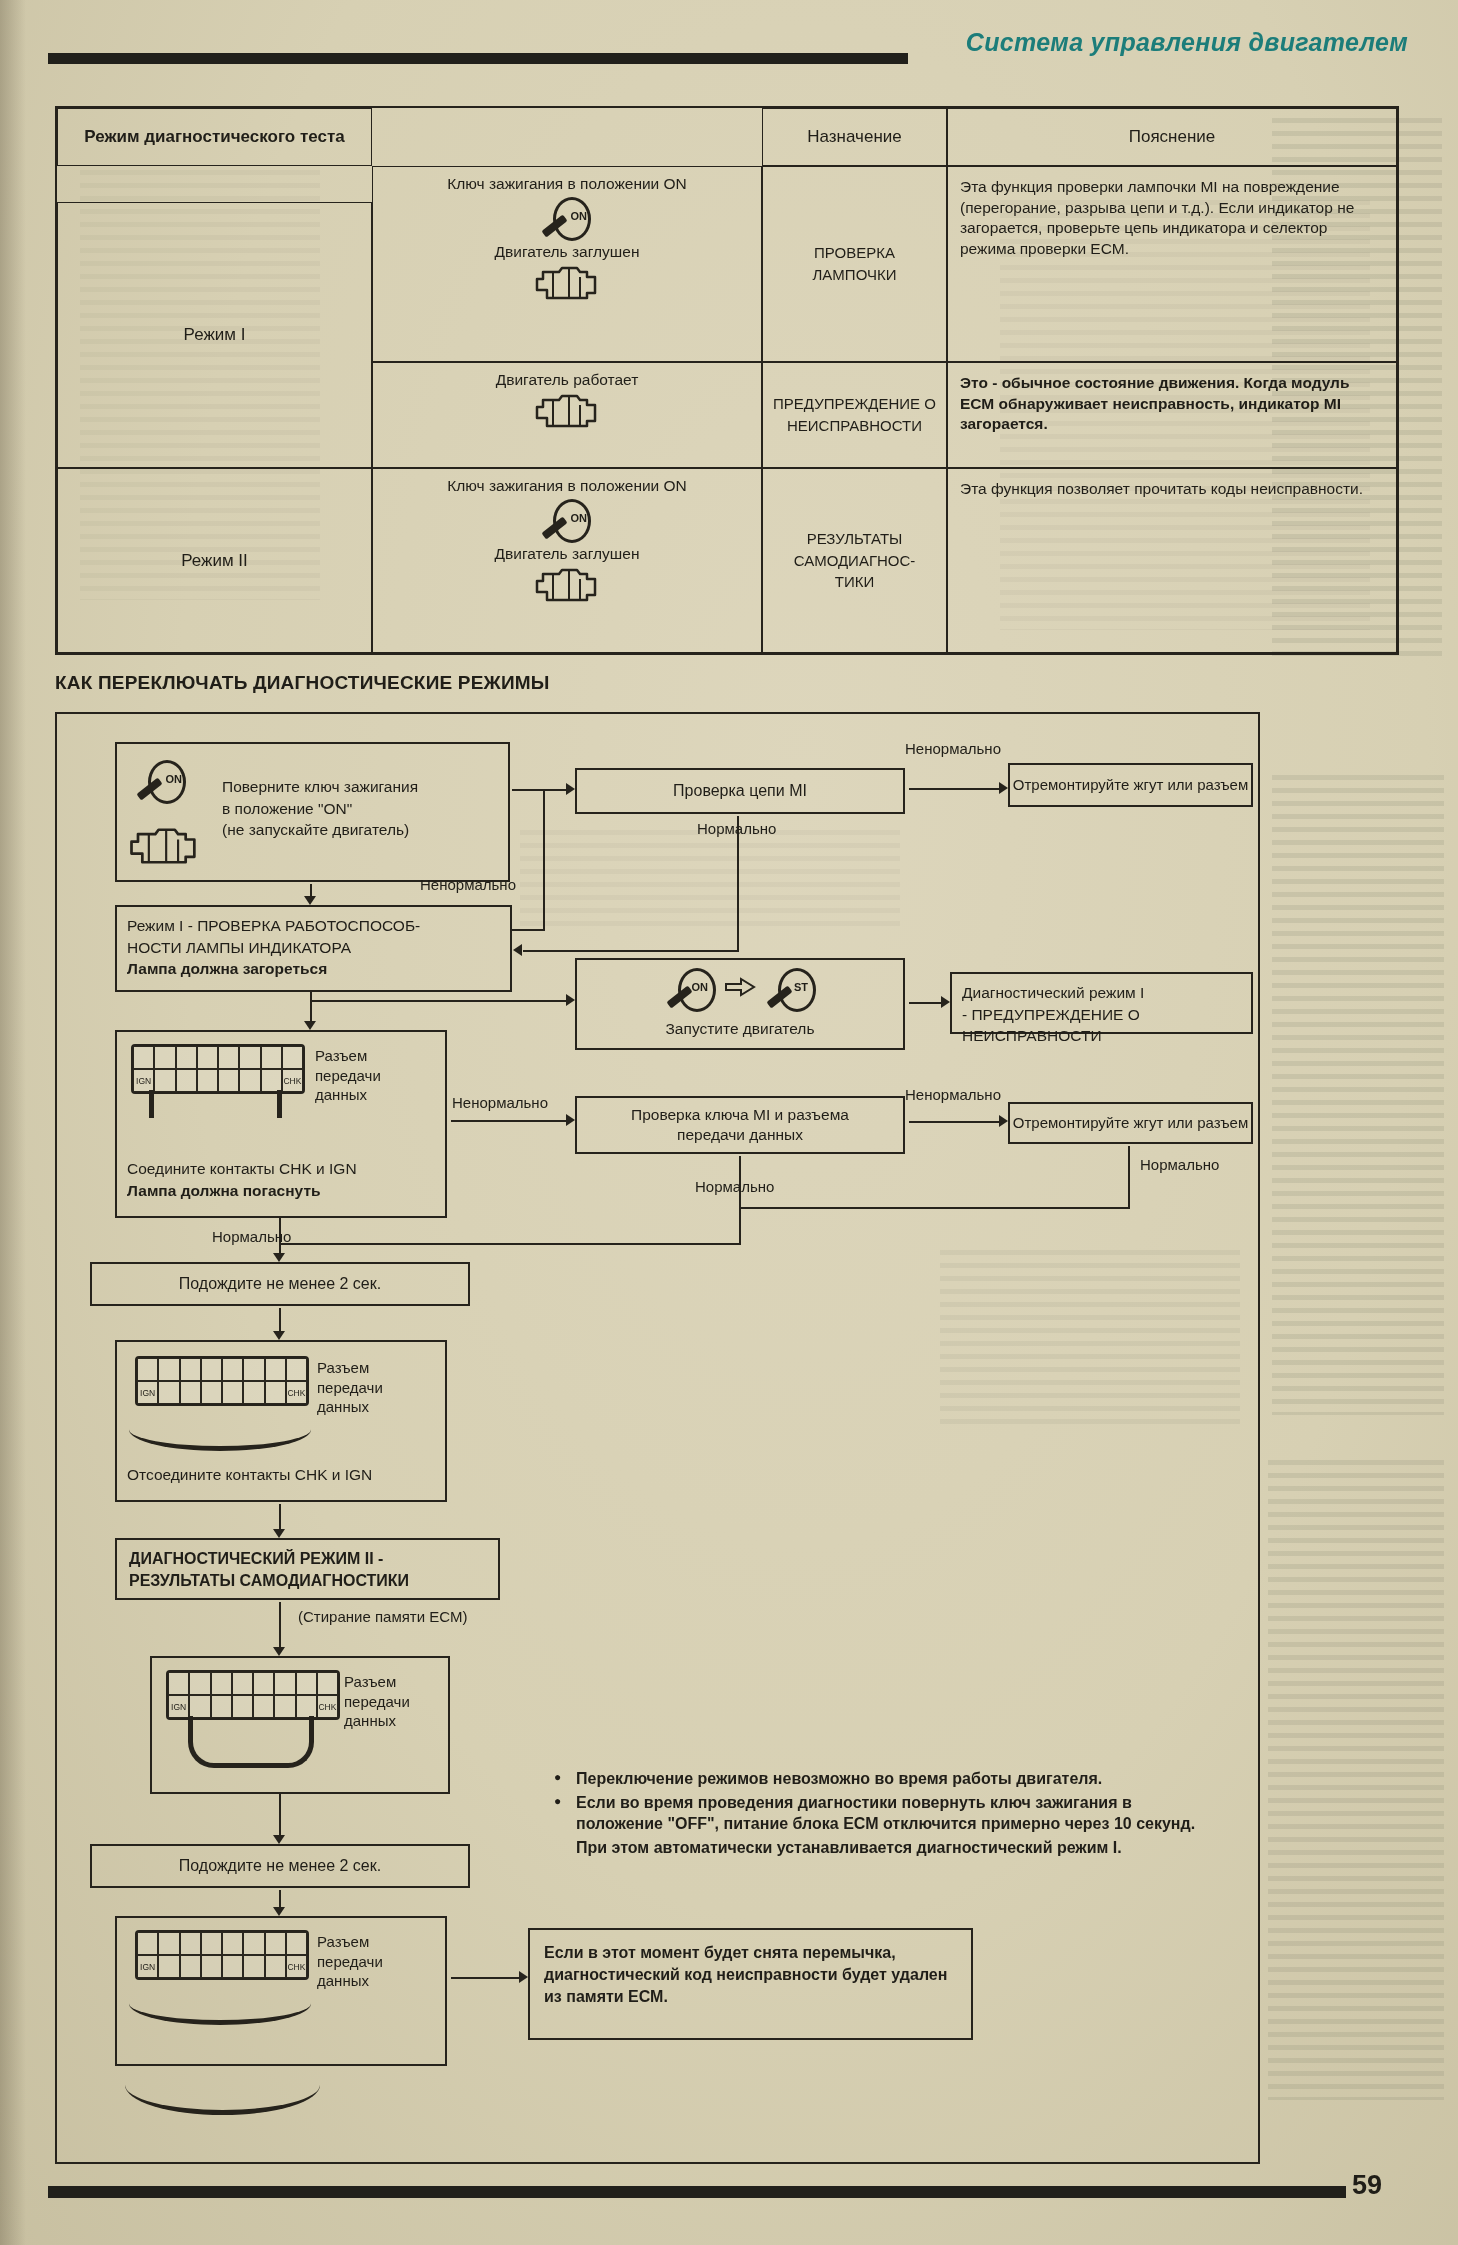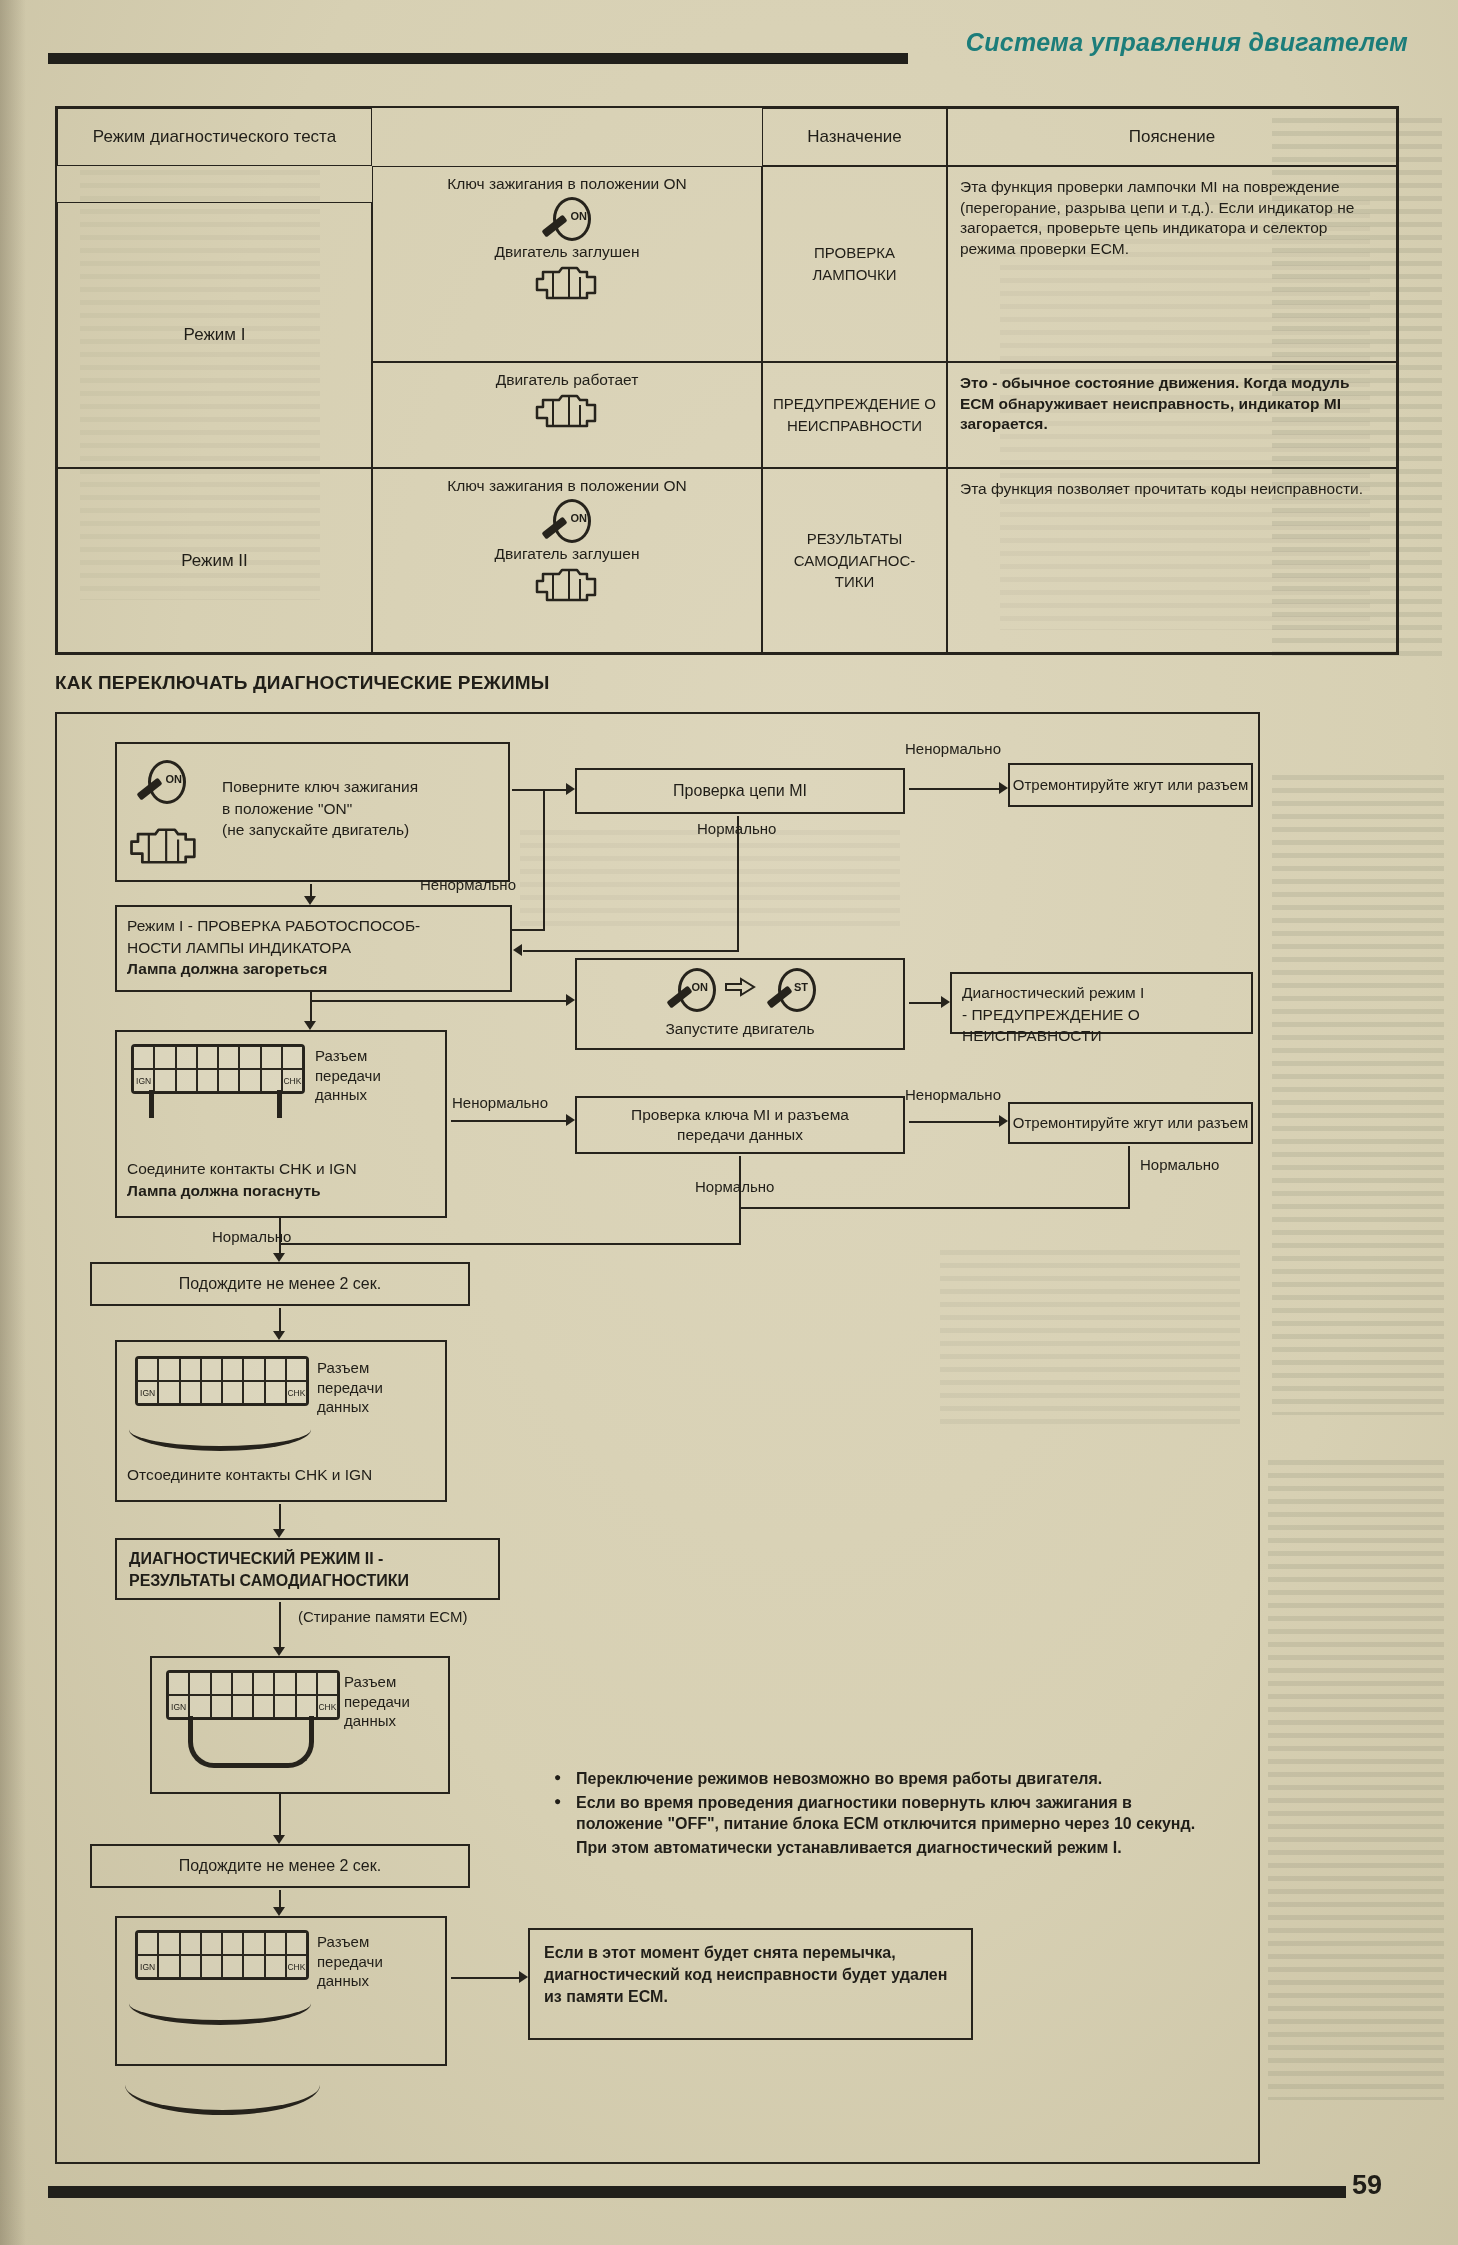--- a/index.html
+++ b/index.html
@@ -67,21 +67,21 @@
   <div class="bleed" style="left:1272px;top:775px;width:172px;height:640px;"></div>
   <div class="bleed" style="left:1268px;top:1460px;width:176px;height:640px;"></div>
   <div class="bleed" style="left:520px;top:830px;width:380px;height:100px;opacity:.05;"></div>
   <div class="bleed" style="left:940px;top:1250px;width:300px;height:180px;opacity:.07;"></div>
   <div class="shadow-left"></div>
 
   <div class="bar" style="left:48px;top:53px;width:860px;height:11px;"></div>
   <div class="ttl">Система управления двигателем</div>
 
   <div class="tbl">
-    <div class="tc hd" style="grid-column:1;grid-row:1;">Режим диагностического теста</div>
+    <div class="tc hd" style="grid-column:1;grid-row:1;font-weight:bold;">Режим диагностического теста</div>
     <div class="tc hd" style="grid-column:3;grid-row:1;">Назначение</div>
     <div class="tc hd" style="grid-column:4;grid-row:1;">Пояснение</div>
 
     <div class="tc mode" style="grid-column:1;grid-row:2/4;margin-top:36px;">Режим I</div>
 
     <div class="tc kstate" style="grid-column:2;grid-row:2;">
       <span>Ключ зажигания в положении ON</span>
       <span class="key">
           <span class="ring"></span>
           <span class="blade"></span>

